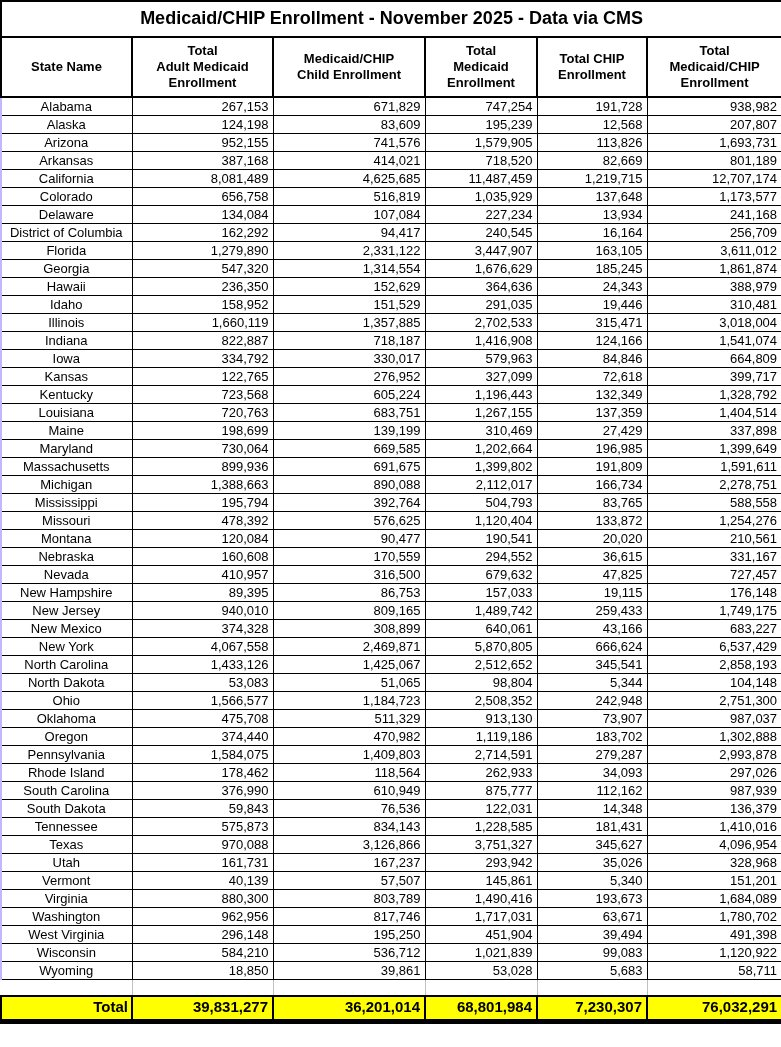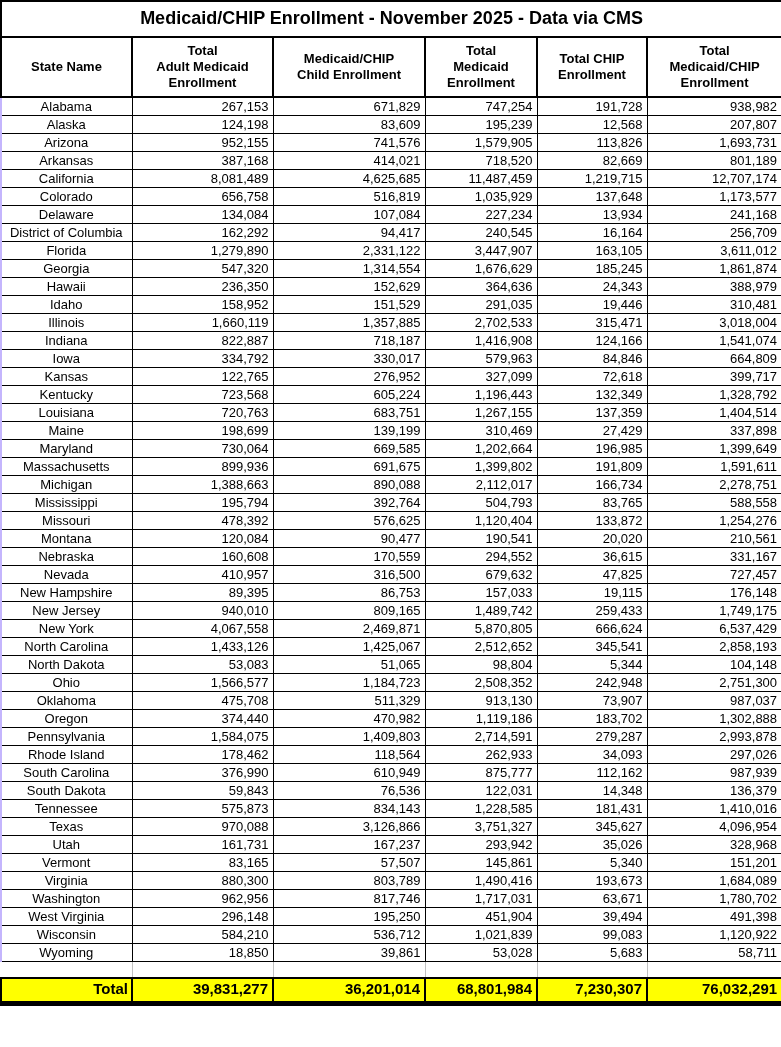--- a/index.html
+++ b/index.html
@@ -343,20 +343,28 @@
         </tr>
         <tr>
           <td class="state-name">New Jersey</td>
           <td class="num">940,010</td>
           <td class="num">809,165</td>
           <td class="num">1,489,742</td>
           <td class="num">259,433</td>
           <td class="num">1,749,175</td>
         </tr>
         <tr>
+          <td class="state-name">New Mexico</td>
+          <td class="num">374,328</td>
+          <td class="num">308,899</td>
+          <td class="num">640,061</td>
+          <td class="num">43,166</td>
+          <td class="num">683,227</td>
+        </tr>
+        <tr>
           <td class="state-name">New York</td>
           <td class="num">4,067,558</td>
           <td class="num">2,469,871</td>
           <td class="num">5,870,805</td>
           <td class="num">666,624</td>
           <td class="num">6,537,429</td>
         </tr>
         <tr>
           <td class="state-name">North Carolina</td>
           <td class="num">1,433,126</td>
@@ -448,21 +456,21 @@
         <tr>
           <td class="state-name">Utah</td>
           <td class="num">161,731</td>
           <td class="num">167,237</td>
           <td class="num">293,942</td>
           <td class="num">35,026</td>
           <td class="num">328,968</td>
         </tr>
         <tr>
           <td class="state-name">Vermont</td>
-          <td class="num">83,165</td>
+          <td class="num">40,139</td>
           <td class="num">57,507</td>
           <td class="num">145,861</td>
           <td class="num">5,340</td>
           <td class="num">151,201</td>
         </tr>
         <tr>
           <td class="state-name">Virginia</td>
           <td class="num">880,300</td>
           <td class="num">803,789</td>
           <td class="num">1,490,416</td>

